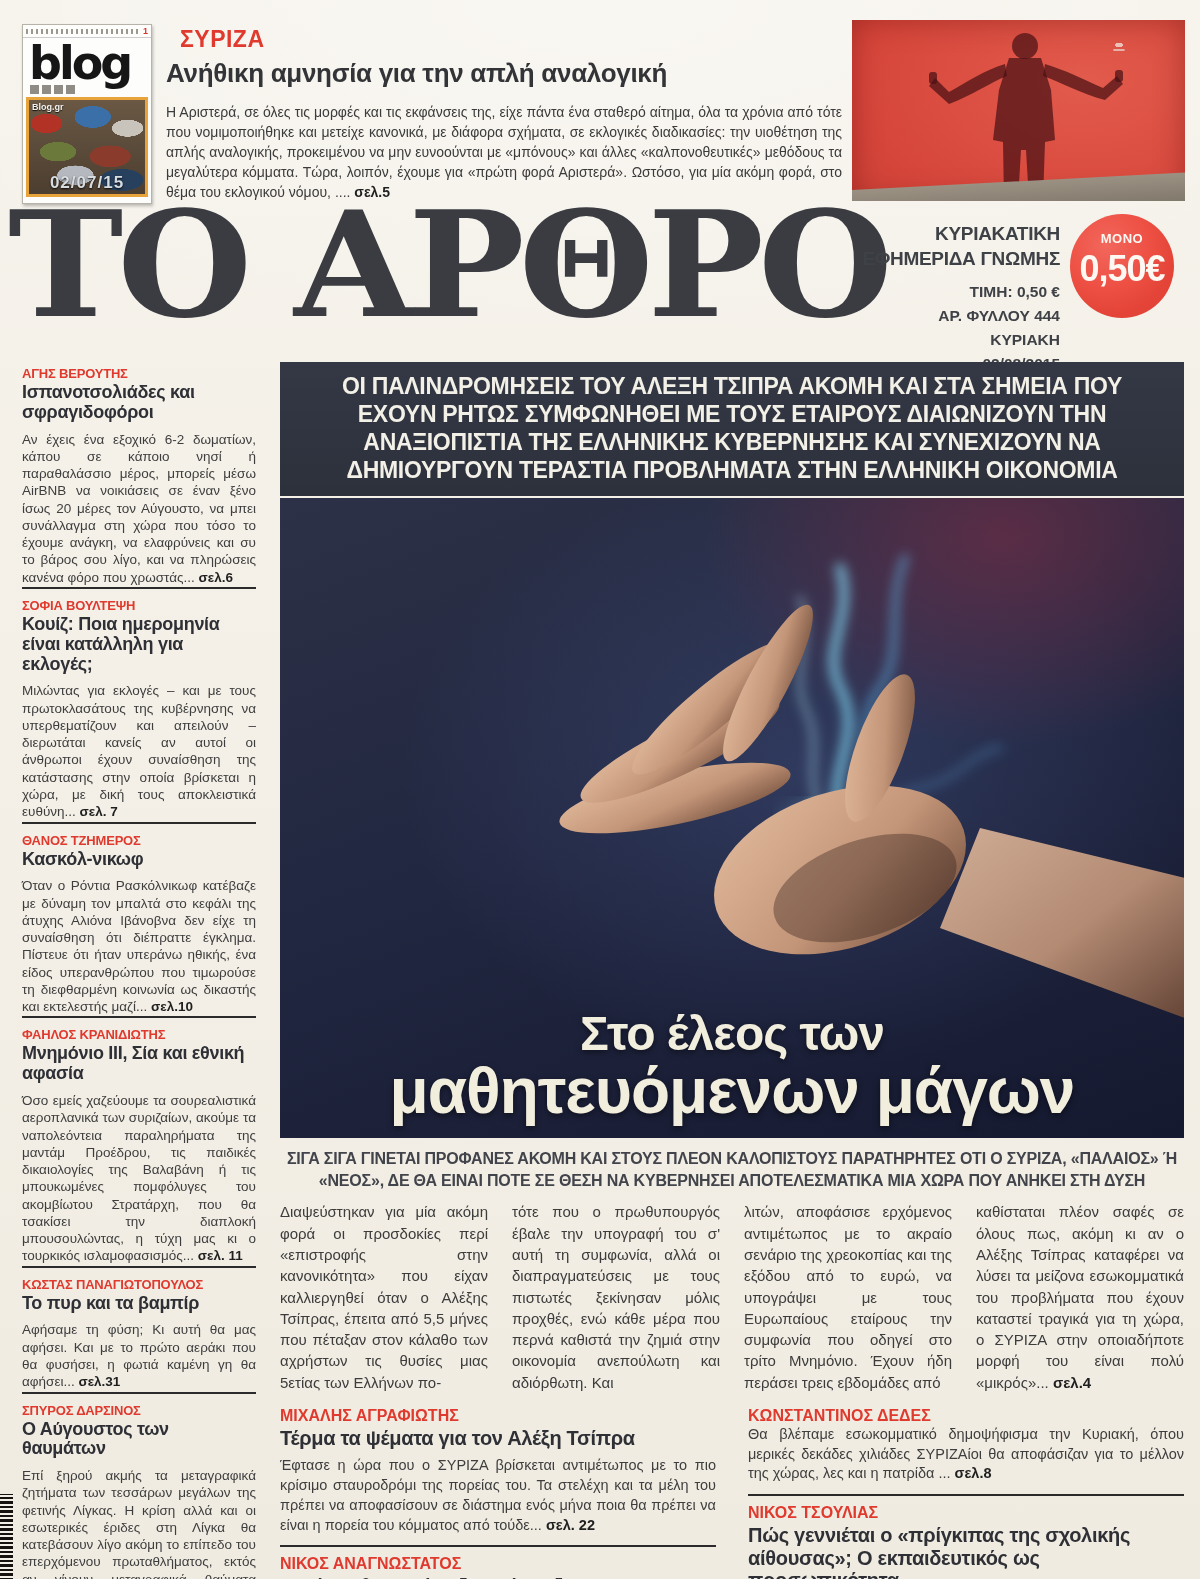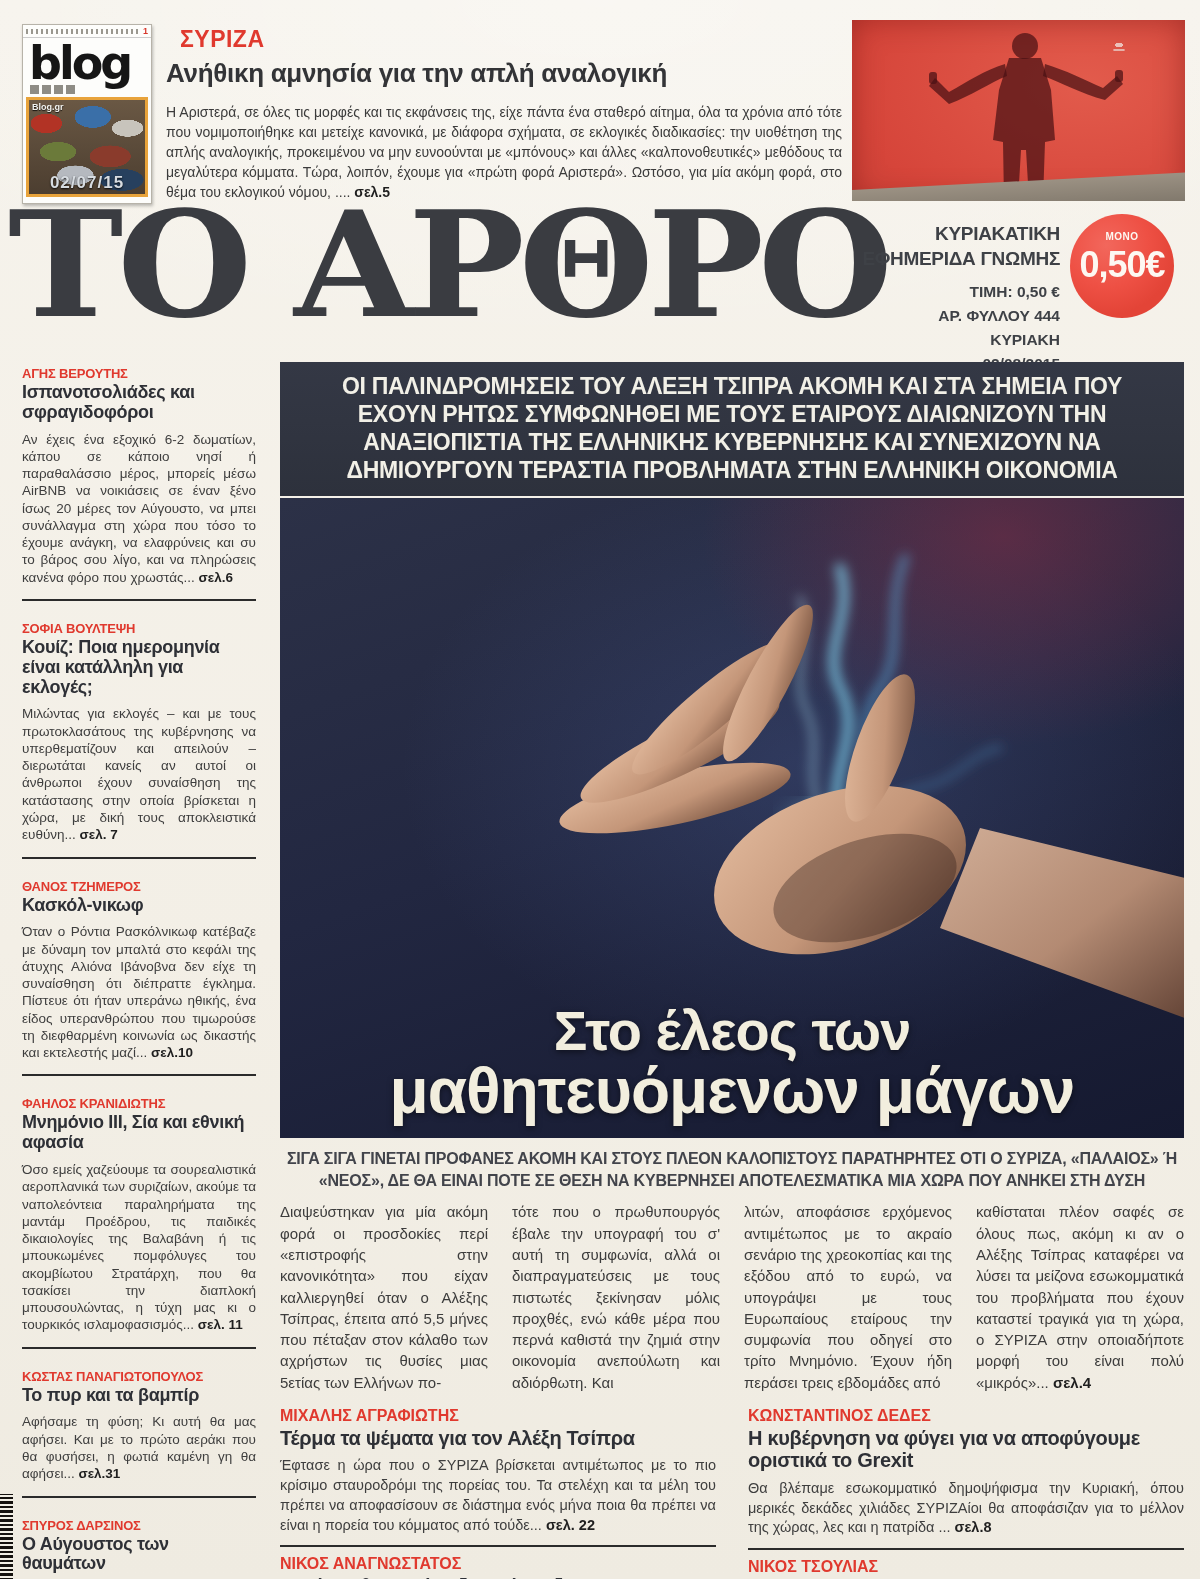--- a/index.html
+++ b/index.html
@@ -61,46 +61,46 @@
   .masthead { position:absolute; left:0; top:206px; width:1200px; height:156px; }
   .mast-title { position:absolute; left:8px; top:-28px; font-family:"DejaVu Serif","Liberation Serif",serif;
     font-weight:bold; font-size:152px; line-height:1.2; letter-spacing:-6px; color:#3a3c41;
     transform:scale(1.02,.96); transform-origin:left top; white-space:nowrap; }
   .mast-info { position:absolute; right:140px; top:16px; text-align:right; color:#3e4146; }
   .mi-big { font-size:19px; font-weight:bold; line-height:1.3; letter-spacing:-.3px; }
   .mi-small { font-size:15.5px; font-weight:bold; line-height:1.55; margin-top:9px; }
   .badge { position:absolute; right:26px; top:8px; width:104px; height:104px; border-radius:50%;
     background:radial-gradient(70px 70px at 35% 30%, #f2675c 0%, #ee5044 60%, #e34437 100%);
     color:#fdf8f2; text-align:center; }
-  .badge-top { font-size:10px; font-weight:bold; padding-top:17px; letter-spacing:.5px; }
+  .badge-top { font-size:13px; font-weight:bold; padding-top:17px; letter-spacing:.5px; }
   .badge-price { font-size:36px; font-weight:900; letter-spacing:-1px; margin-top:2px; }
 
   
   .content { position:absolute; left:0; top:362px; width:1200px; height:1217px; display:flex; }
 
   .sidebar { width:268px; padding:4px 12px 0 22px; }
-  .sb-item + .sb-item { border-top:2px solid #2b2b2b; margin-top:13px; padding-top:20px; }
+  .sb-item + .sb-item { border-top:2px solid #2b2b2b; margin-top:1px; padding-top:9px; }
   .sb-author { color:#e0392e; font-weight:bold; font-size:13px; letter-spacing:-.2px; }
   .sb-title { font-weight:bold; font-size:18px; line-height:1.1; color:#2e3036; margin:2px 0 8px; letter-spacing:-.3px; }
   .sb-body { font-size:13.5px; line-height:1.28; color:#3e3e3e; text-align:justify; }
 
   .main { flex:1; padding:0 16px 0 12px; }
   .banner { background:linear-gradient(180deg,#343845 0%, #2d313c 100%); color:#f2f0e7;
     text-align:center; font-weight:bold; font-size:23px; line-height:1.22; padding:10px 24px 12px;
     letter-spacing:-.3px; }
   .photo { position:relative; height:640px; margin-top:2px; overflow:hidden;
     background:
       radial-gradient(430px 300px at 80% 6%, rgba(125,45,70,.6), transparent 70%),
       radial-gradient(560px 420px at 58% 42%, rgba(75,95,150,.35), transparent 72%),
       linear-gradient(160deg,#2c3147 0%, #222741 45%, #151930 100%); }
   .photo svg { position:absolute; inset:0; }
   .main-headline { position:absolute; left:0; right:0; bottom:14px; text-align:center;
     color:#f2eede; font-weight:900; line-height:1.02; letter-spacing:-1px;
     text-shadow:0 2px 6px rgba(0,0,0,.5); }
-  .mh1 { font-size:56px; } .mh2 { font-size:64px; }
+  .mh1 { font-size:48px; } .mh2 { font-size:64px; }
   .subhead { text-align:center; color:#42444b; font-weight:bold; font-size:16px; line-height:1.35;
     margin:10px 2px 10px; letter-spacing:-.2px; }
   .lead-cols { display:flex; gap:24px; }
   .col { flex:1; font-size:15px; line-height:1.42; color:#3c3c3c; text-align:justify; }
   .bottom { display:flex; gap:32px; margin-top:14px; }
   .bcol { flex:1; }
   .art + .art { border-top:2px solid #2b2b2b; margin-top:10px; padding-top:8px; }
   .art-author { color:#e0392e; font-weight:bold; font-size:16px; }
   .art-title { font-weight:bold; font-size:20px; line-height:1.12; color:#2e3036; margin:2px 0 7px; letter-spacing:-.3px; }
   .art-body { font-size:14.5px; line-height:1.36; color:#3e3e3e; text-align:justify; }
@@ -269,21 +269,20 @@
           </div>
           <div class="art">
             <div class="art-author">ΝΙΚΟΣ ΑΝΑΓΝΩΣΤΑΤΟΣ</div>
             <div class="art-title">Ταχύρρυθμη επίτευξη ανάπτυξης</div>
 
           </div>
         </div>
         <div class="bcol">
           <div class="art">
             <div class="art-author">ΚΩΝΣΤΑΝΤΙΝΟΣ ΔΕΔΕΣ</div>
-            <div class="art-title">Η κυβέρνηση να φύγει για να αποφύγουμε οριστικά το Grexit</div>
             <p class="art-body"><span>Θα βλέπαμε εσωκομματικό δημοψήφισμα την Κυριακή, όπου μερικές δεκάδες χιλιάδες ΣΥΡΙΖΑίοι θα αποφάσιζαν για το μέλλον της χώρας, λες και η πατρίδα ...</span> <span class="pref">σελ.8</span></p>
           </div>
           <div class="art">
             <div class="art-author">ΝΙΚΟΣ ΤΣΟΥΛΙΑΣ</div>
             <div class="art-title">Πώς γεννιέται ο «πρίγκιπας της σχολικής αίθουσας»; Ο εκπαιδευτικός ως προσωπικότητα</div>
 
           </div>
         </div>
       </div>
     </div>

